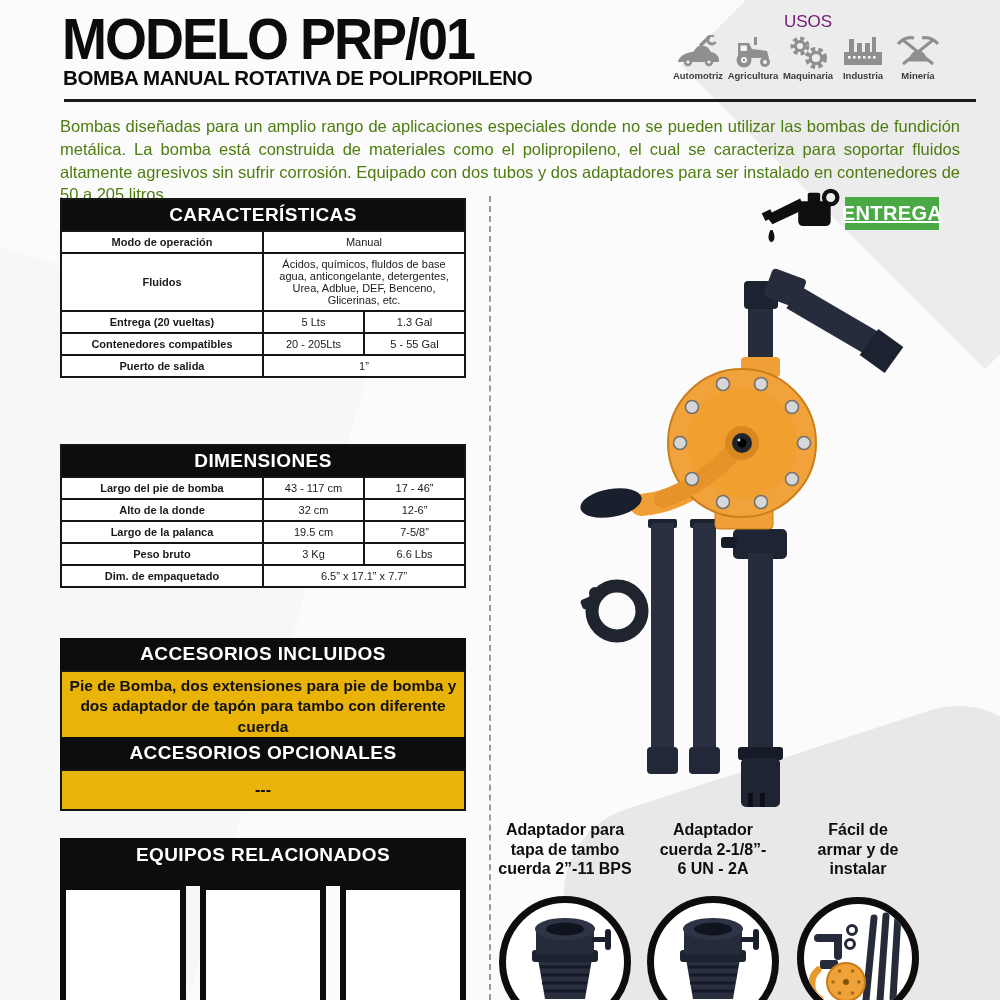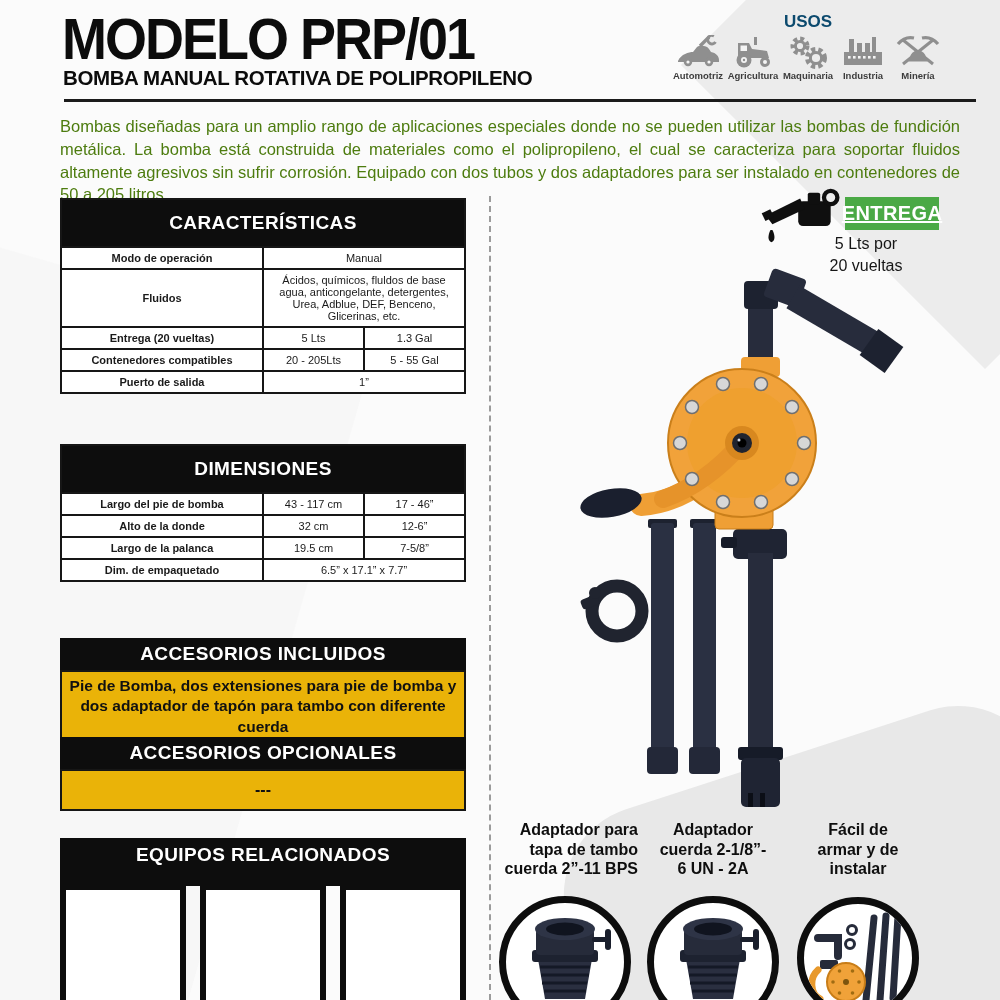--- a/index.html
+++ b/index.html
@@ -18,36 +18,36 @@
 
   
   .title { position:absolute; left:62px; top:6px; font-size:54px; font-weight:bold;
            letter-spacing:-2px; transform:scale(1.0,1.06); transform-origin:left top; color:#0c0c0c; white-space:nowrap;}
   .subtitle { position:absolute; left:63px; top:66px; font-size:20.5px; font-weight:bold;
               letter-spacing:-0.4px; color:#0c0c0c; white-space:nowrap;}
   .header-rule { position:absolute; left:64px; top:99px; width:912px; height:3px; background:#1b1b1b; }
 
   
   .usos { position:absolute; left:672px; top:12px; width:272px; }
-  .usos-label { text-align:center; font-weight:bold; font-size:17px; color:#0c4a6e; }
+  .usos-label { text-align:center; font-weight:normal; font-size:17px; color:#701a75; }
   .usos-row { display:flex; justify-content:space-between; margin-top:3px; }
   .uso { width:52px; text-align:center; }
   .uso svg { width:46px; height:34px; display:block; margin:0 auto; }
   .uso-label { font-size:9.5px; font-weight:bold; color:#3c3c3c; margin-top:1px; }
 
   .description { position:absolute; left:60px; top:115px; width:900px; font-size:16.5px;
                  line-height:1.38; text-align:justify; color:#4d7c0f; }
 
   
   .tbl { position:absolute; left:60px; width:406px; border-collapse:collapse; table-layout:fixed; }
   .tbl td { border:2px solid #161616; background:#fff; text-align:center; vertical-align:middle;
             padding:4px 5px; font-size:11px; color:#1a1a1a; }
   .tbl td.lbl { font-weight:bold; }
   .tbl tr.head td { background:#0d0d0d; color:#fff; font-weight:bold; font-size:19px;
-                    letter-spacing:.4px; padding:12px 4px; }
+                    letter-spacing:.4px; padding:4px 4px; }
   .c1 { width:50%; } .c2 { width:25%; } .c3 { width:25%; }
   #tbl-caract { top:198px; }
   #tbl-dim { top:444px; }
 
   .section-bar { position:absolute; left:60px; width:406px; height:32px; line-height:32px;
                  background:#0d0d0d; color:#fff; font-weight:bold; font-size:19px;
                  text-align:center; letter-spacing:.4px; box-sizing:border-box; }
   .section-box { position:absolute; left:60px; width:406px; border:2px solid #161616;
                  background:#eab308; box-sizing:border-box; text-align:center; }
   #acc-inc-bar { top:638px; }
@@ -67,21 +67,21 @@
                    background:#4aa945; color:#fff; font-weight:bold; font-size:20px;
                    display:flex; align-items:center; justify-content:center; letter-spacing:.4px;text-decoration:underline; }
   .entrega-text { position:absolute; left:800px; top:233px; width:132px; text-align:center;
                   font-size:16px; line-height:1.35; color:#161616; }
 
   .pump { position:absolute; left:545px; top:253px; width:455px; height:562px; }
 
   
   .adapter-caption { position:absolute; top:820px; text-align:center; font-weight:bold;
                      font-size:16px; line-height:1.22; color:#0e0e0e; }
-  #cap1 { left:492px; width:146px;text-align:right; }
+  #cap1 { left:492px; width:146px; }
   #cap2 { left:653px; width:120px; }
   #cap3 { left:810px; width:96px; }
   .adapter-circle { position:absolute; border:7px solid #0d0d0d; border-radius:50%;
                     background:#fff; box-sizing:border-box; overflow:hidden; }
   #circle1 { left:499px; top:896px; width:132px; height:132px; }
   #circle2 { left:647px; top:896px; width:132px; height:132px; }
   #circle3 { left:797px; top:897px; width:122px; height:122px; }
   .adapter-circle svg { width:100%; height:100%; display:block; }
 </style>
 </head>
@@ -233,20 +233,25 @@
         <td class="lbl">Alto de la donde</td>
         <td>32 cm</td>
         <td>12-6”</td>
       </tr>
       <tr>
         <td class="lbl">Largo de la palanca</td>
         <td>19.5 cm</td>
         <td>7-5/8”</td>
       </tr>
       <tr>
+        <td class="lbl">Peso bruto</td>
+        <td>3 Kg</td>
+        <td>6.6 Lbs</td>
+      </tr>
+      <tr>
         <td class="lbl">Dim. de empaquetado</td>
         <td colspan="2">6.5” x 17.1” x 7.7”</td>
       </tr>
     </tbody>
       </table>
 
     <div class="section-bar" id="acc-inc-bar">ACCESORIOS INCLUIDOS</div>
     <div class="section-box" id="acc-inc-box">Pie de Bomba, dos extensiones para pie de bomba y dos adaptador de tapón para tambo con diferente cuerda</div>
 
     <div class="section-bar" id="acc-opc-bar">ACCESORIOS OPCIONALES</div>
@@ -265,24 +270,20 @@
       <svg viewBox="0 0 90 64" fill="#0f0f0f">
         <rect x="40" y="16" width="34" height="26" rx="5"></rect>
         <polygon points="6,31 42,13 47,24 13,40"></polygon>
         <rect x="3" y="26" width="10" height="9" transform="rotate(-26 8 30)"></rect>
         <rect x="50" y="7" width="13" height="12" rx="2"></rect>
         <circle cx="74" cy="12" r="7" fill="none" stroke="#0f0f0f" stroke-width="4.5"></circle>
         <path d="M11 46 C 8 52 8 57 12 59 C 16 57 16 52 13 46 Z"></path>
       </svg>
     </span>
     <div class="entrega-badge">ENTREGA</div>
-    <div class="entrega-text">
-      <div>5 Lts por</div>
-      <div>20 vueltas</div>
-    </div>
 
     <div class="pump">
       <svg viewBox="0 0 455 560">
 
         <rect x="203" y="42" width="25" height="80" fill="#272c3c"></rect>
         <rect x="199" y="28" width="34" height="28" rx="4" fill="#1d2230"></rect>
         <rect x="222" y="20" width="36" height="30" rx="4" fill="#272c3c" transform="rotate(20 240 35)"></rect>
         <line x1="248" y1="44" x2="330" y2="92" stroke="#272c3c" stroke-width="26"></line>
         <line x1="324" y1="89" x2="349" y2="107" stroke="#1d2230" stroke-width="32"></line>
 

